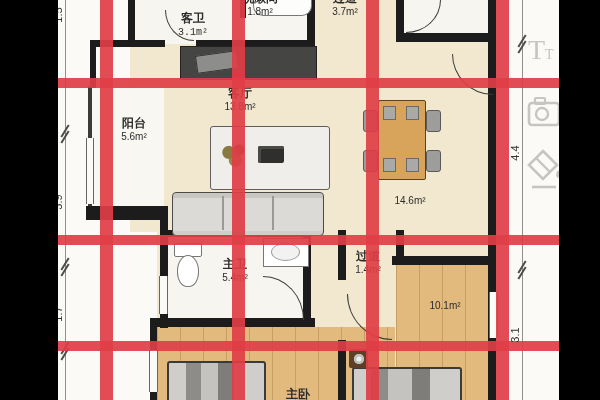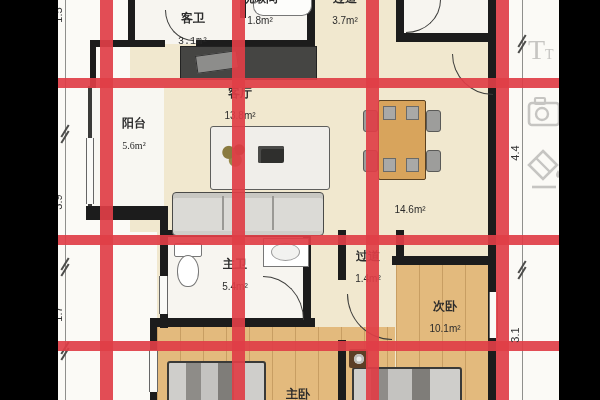--- a/index.html
+++ b/index.html
@@ -3,21 +3,21 @@
 <meta charset="utf-8">
 <style>
   html,body{margin:0;padding:0;background:#000;}
   #stage{position:relative;width:600px;height:400px;background:#000;overflow:hidden;
          font-family:"Liberation Sans","DejaVu Sans",sans-serif;}
   .abs{position:absolute;}
   .wall{position:absolute;background:#1c1c1c;z-index:12;}
   .thinwall{position:absolute;background:#3a3a38;z-index:12;}
   .room-label{position:absolute;text-align:center;color:#2b2b2b;z-index:20;line-height:1.15;}
   .room-name{font-size:12px;font-weight:bold;white-space:nowrap;}
-  .room-area{font-size:10px;white-space:nowrap;margin-top:9px;}
+  .room-area{font-size:10px;white-space:nowrap;}
   .grid-v{position:absolute;top:0;height:400px;width:13px;background:rgba(223,62,70,.92);z-index:40;}
   .grid-h{position:absolute;left:58px;width:501px;height:10px;background:rgba(223,62,70,.92);z-index:40;}
   .dimline{position:absolute;width:1px;background:#8f8f8c;top:0;height:400px;z-index:30;}
   .tick{position:absolute;width:14px;height:2px;background:#4c4c4a;transform:rotate(-58deg);z-index:31;}
   .vlabel{position:absolute;width:34px;height:14px;text-align:center;font-size:11px;color:#333;
           transform:rotate(-90deg);z-index:50;white-space:nowrap;}
   .windowv{position:absolute;background:#fafaf7;border-left:1px solid #666;border-right:1px solid #666;z-index:13;}
   .arc{position:absolute;border:1.5px solid #3c3c3a;z-index:14;background:transparent;}
   .furn{position:absolute;z-index:15;}
   .bar{position:absolute;top:0;height:400px;background:#000;z-index:90;}
@@ -123,37 +123,36 @@
     <div class="room-area">1.8m²</div>
   </div>
   <div class="room-label" style="left:310px;top:-8px;width:70px;">
     <div class="room-name">过道</div>
     <div class="room-area">3.7m²</div>
   </div>
   <div class="room-label" style="left:205px;top:87px;width:70px;">
     <div class="room-name">客厅</div>
     <div class="room-area">13.8m²</div>
   </div>
-  <div class="room-label" style="left:99px;top:117px;width:70px;font-family:Liberation Serif, serif;">
+  <div class="room-label" style="left:99px;top:117px;width:70px;">
     <div class="room-name">阳台</div>
     <div class="room-area">5.6m²</div>
   </div>
   <div class="room-label" style="left:375px;top:195px;width:70px;">
     <div class="room-area">14.6m²</div>
   </div>
   <div class="room-label" style="left:200px;top:258px;width:70px;">
     <div class="room-name">主卫</div>
     <div class="room-area">5.4m²</div>
   </div>
   <div class="room-label" style="left:333px;top:250px;width:70px;">
     <div class="room-name">过道</div>
     <div class="room-area">1.4m²</div>
   </div>
   <div class="room-label" style="left:410px;top:300px;width:70px;">
-    <div class="room-name">次卧</div>
     <div class="room-area">10.1m²</div>
   </div>
   <div class="room-label" style="left:263px;top:388px;width:70px;">
     <div class="room-name">主卧</div>
   </div>
 
   <div class="dimline" style="left:65px;"></div>
   <div class="dimline" style="left:522px;"></div>
   <div class="tick" style="left:58px;top:130px;"></div>
   <div class="tick" style="left:58px;top:136px;"></div>

